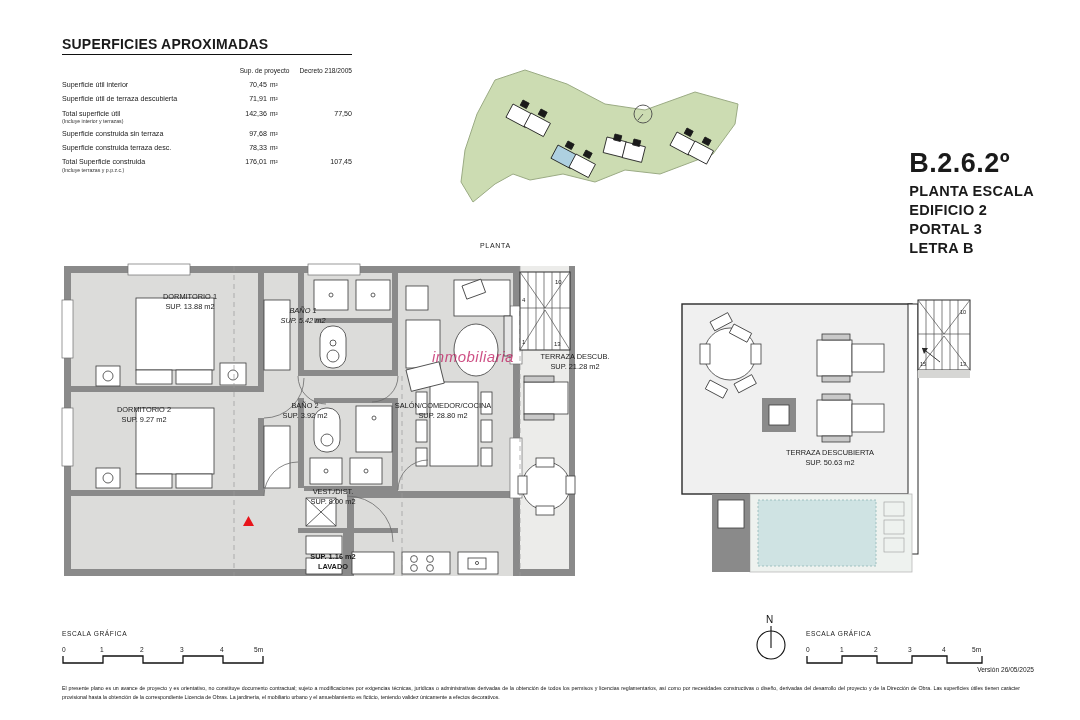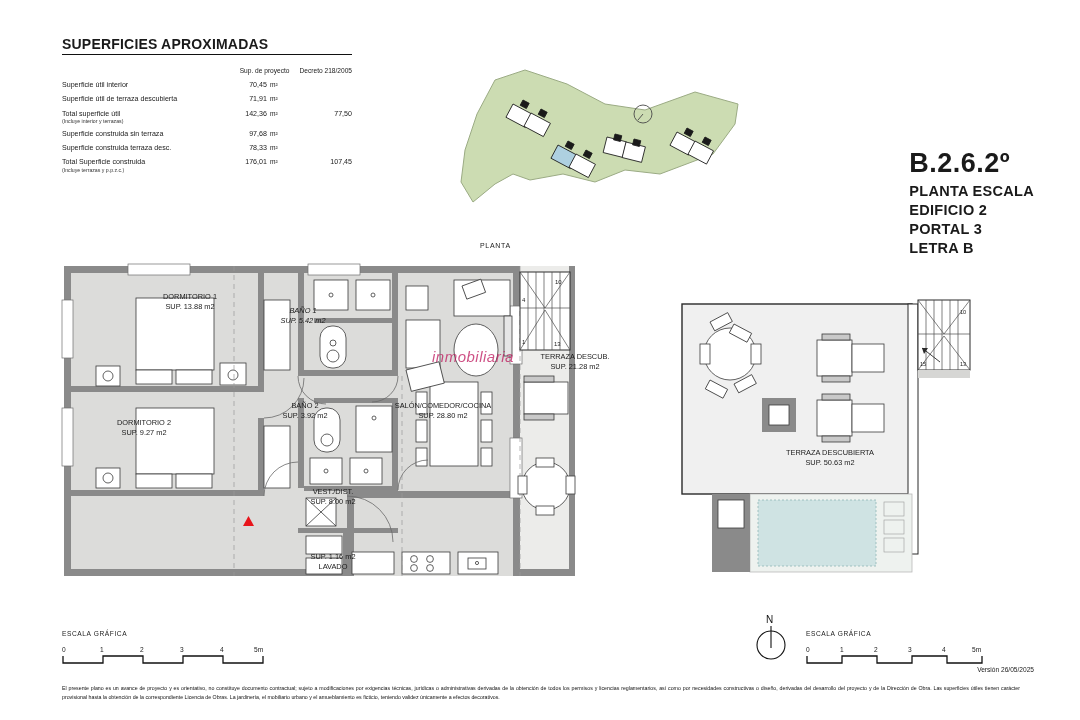--- a/index.html
+++ b/index.html
@@ -316,41 +316,41 @@
   </g>
 
   <polygon points="185,268 196,268 190.5,258" fill="#e8151b"></polygon>
 </svg>
 </div>
 
 <div class="abs room" style="left:74px;top:292px;width:140px;margin-left:46px;">
   <span>DORMITORIO 1</span>
   <span class="ln2">SUP. 13.88 m2</span>
 </div>
-<div class="abs room" style="left:74px;top:405px;width:140px;margin-top:13px;">
+<div class="abs room" style="left:74px;top:405px;width:140px;">
   <span>DORMITORIO 2</span>
   <span class="ln2">SUP. 9.27 m2</span>
 </div>
 <div class="abs room" style="left:258px;top:306px;width:90px;font-style:italic;">
   <span>BAÑO 1</span>
   <span class="ln2">SUP. 5.42 m2</span>
 </div>
 <div class="abs room" style="left:262px;top:401px;width:86px;">
   <span>BAÑO 2</span>
   <span class="ln2">SUP. 3.92 m2</span>
 </div>
 <div class="abs room" style="left:358px;top:401px;width:170px;">
   <span>SALÓN/COMEDOR/COCINA</span>
   <span class="ln2">SUP. 28.80 m2</span>
 </div>
 <div class="abs room" style="left:288px;top:487px;width:90px;">
   <span>VEST./DIST.</span>
   <span class="ln2">SUP. 8.00 m2</span>
 </div>
-<div class="abs room" style="left:290px;top:552px;width:86px;">
+<div class="abs room" style="left:290px;top:552px;width:86px;font-weight:bold;">
   <span>SUP. 1.16 m2</span>
   <span class="ln2">LAVADO</span>
 </div>
 <div class="abs room" style="left:512px;top:352px;width:126px;">
   <span>TERRAZA DESCUB.</span>
   <span class="ln2">SUP. 21.28 m2</span>
 </div>
 
 <div class="abs" id="wm">inmobiliaria</div>
 

